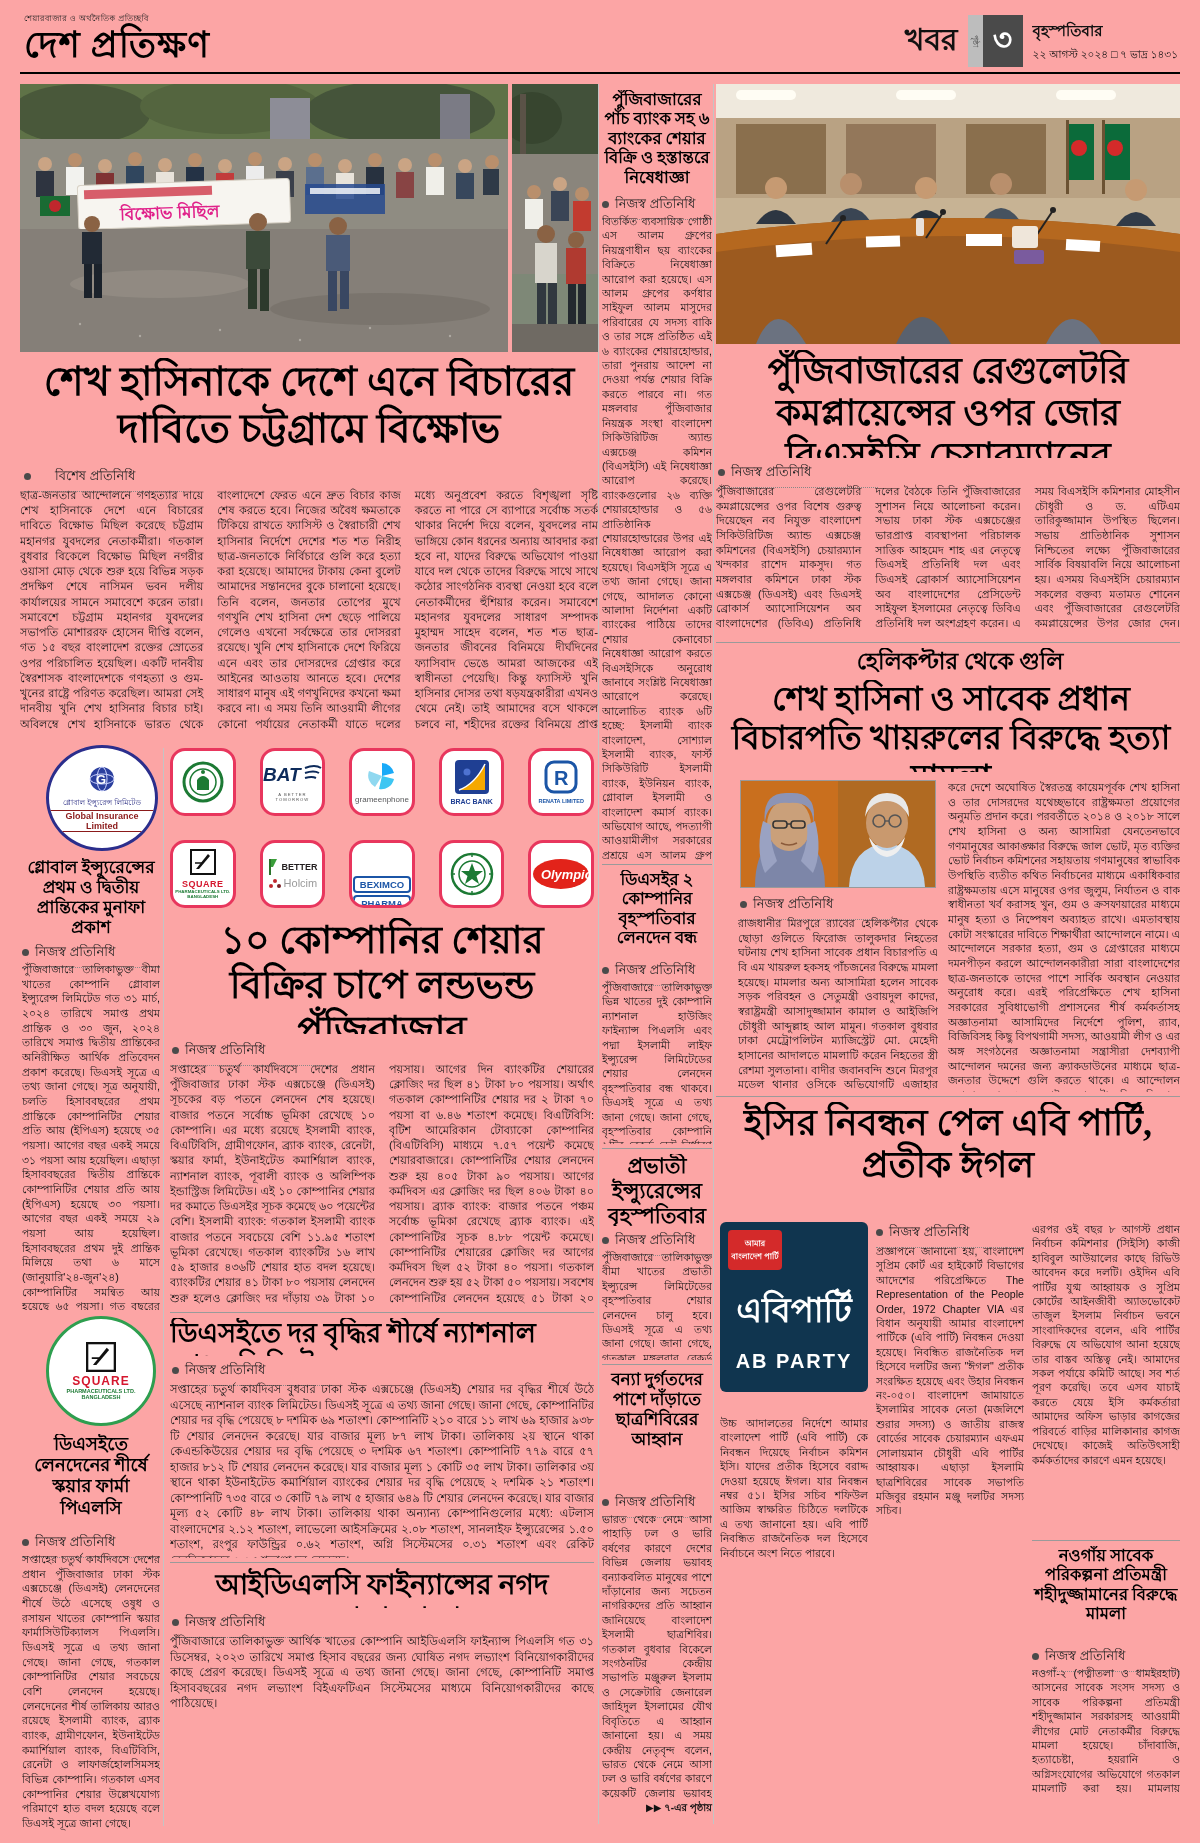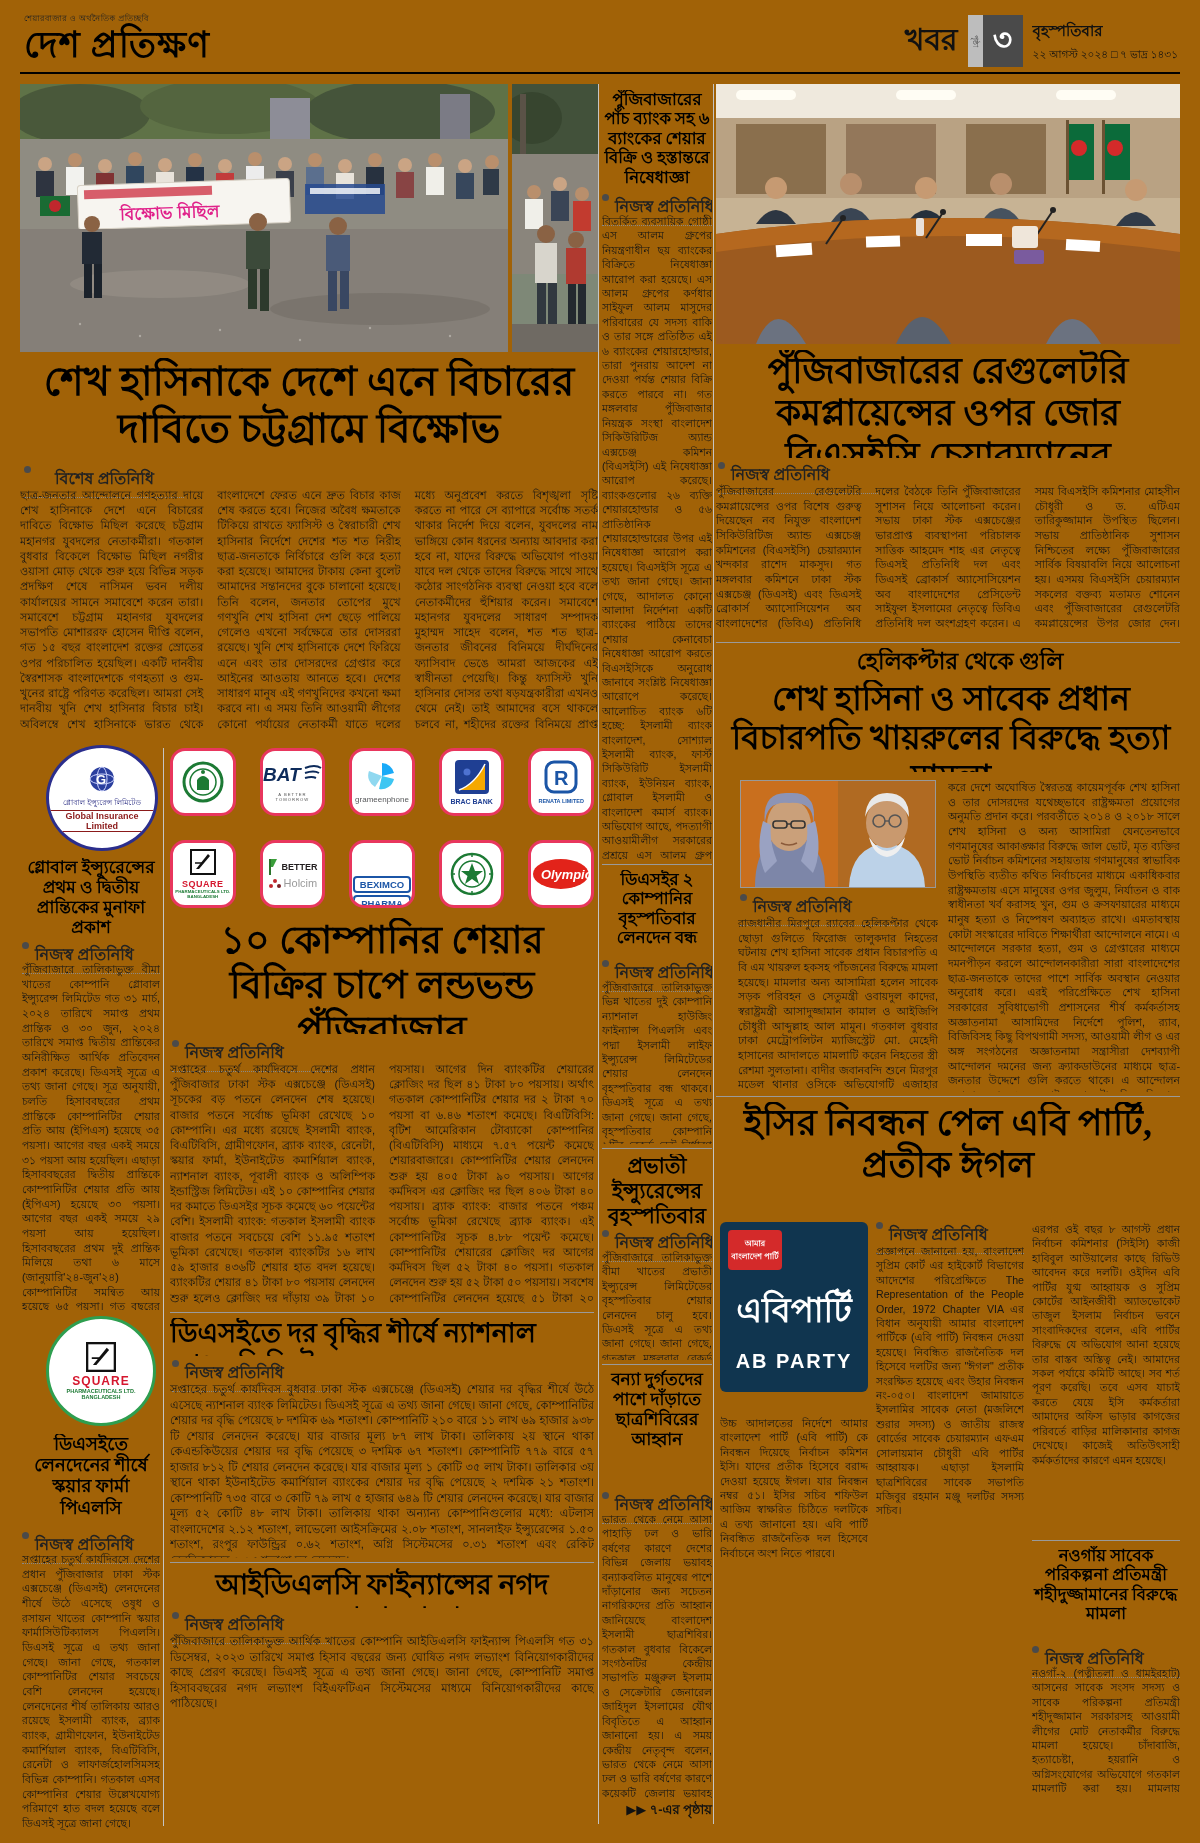--- a/index.html
+++ b/index.html
@@ -1,35 +1,35 @@
 <!DOCTYPE html>
 <html><head>
 <meta charset="utf-8">
 <style>
   html,body{margin:0;padding:0;background:#e8e8e8;}
-  #page{position:relative;width:1200px;height:1843px;background:#a16207;margin:0 auto;
+  #page{position:relative;width:1200px;height:1843px;background:#fca5a5;margin:0 auto;
         font-family:"Liberation Sans","DejaVu Sans",sans-serif;color:#111;overflow:hidden;}
   .abs{position:absolute;box-sizing:border-box;}
   .headline{font-weight:bold;color:#000;text-align:center;line-height:1.18;
             font-family:"Liberation Serif","DejaVu Serif",serif;overflow:hidden;}
-  .byline{display:flex;gap:6px;font-weight:bold;font-size:16px;color:#222;
+  .byline{display:flex;align-items:center;gap:6px;font-weight:normal;font-size:13px;color:#222;
           border-bottom:1px dotted #888;padding-bottom:4px;overflow:hidden;white-space:nowrap;}
   .byline .dot{width:7px;height:7px;border-radius:50%;background:#4a4a4a;flex:0 0 auto;}
   .body-text{font-size:11.2px;line-height:1.36;text-align:justify;color:#151515;overflow:hidden;}
   .cols2{column-count:2;column-gap:14px;}
   .cols3{column-count:3;column-gap:14px;}
   .vrule{width:1px;background:#c4c4c4;}
   .hrule{height:1px;background:#9a9a9a;}
   .photo{overflow:hidden;background:#888;}
   .photo svg{display:block;}
   .logo-box{border:3px solid #e8365d;border-radius:15px;background:#fff;display:flex;
             align-items:center;justify-content:center;overflow:hidden;}
   .circle-logo{border-radius:50%;background:#fff;display:flex;flex-direction:column;
                align-items:center;justify-content:center;text-align:center;overflow:hidden;}
-  .cont-mark{font-weight:bold;font-size:13px;}
+  .cont-mark{font-weight:bold;font-size:10px;}
   .masthead-name{font-weight:900;font-size:36px;letter-spacing:1px;color:#000;line-height:1;
                  font-family:"Liberation Serif","DejaVu Serif",serif;}
   .masthead-tagline{font-size:8px;color:#222;letter-spacing:.5px;margin-bottom:2px;}
 </style>
 </head>
 <body>
 
 <div id="page">
 
   <div class="abs" style="left:24px;top:12px;width:320px;">

